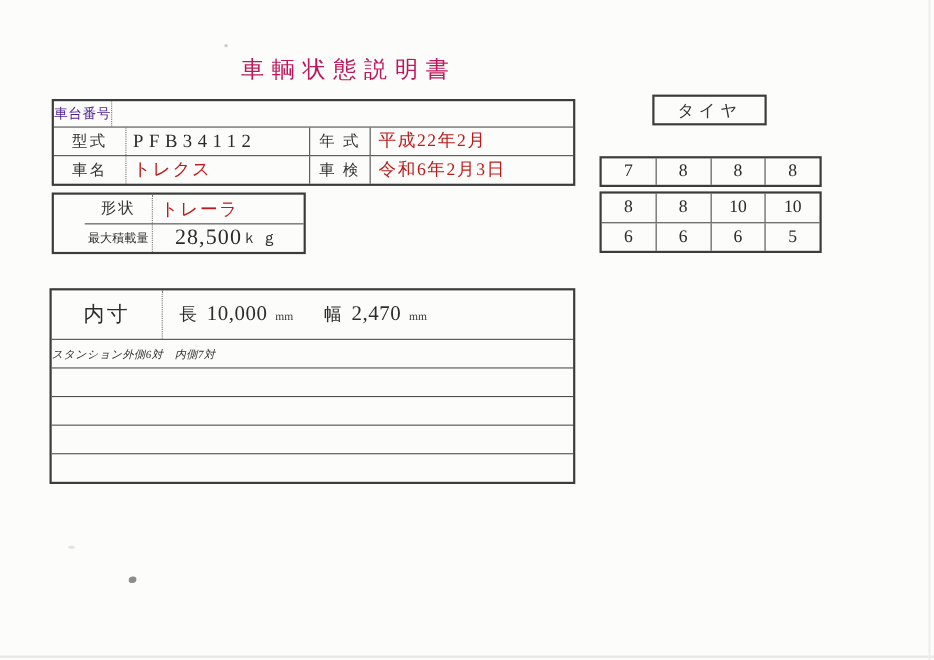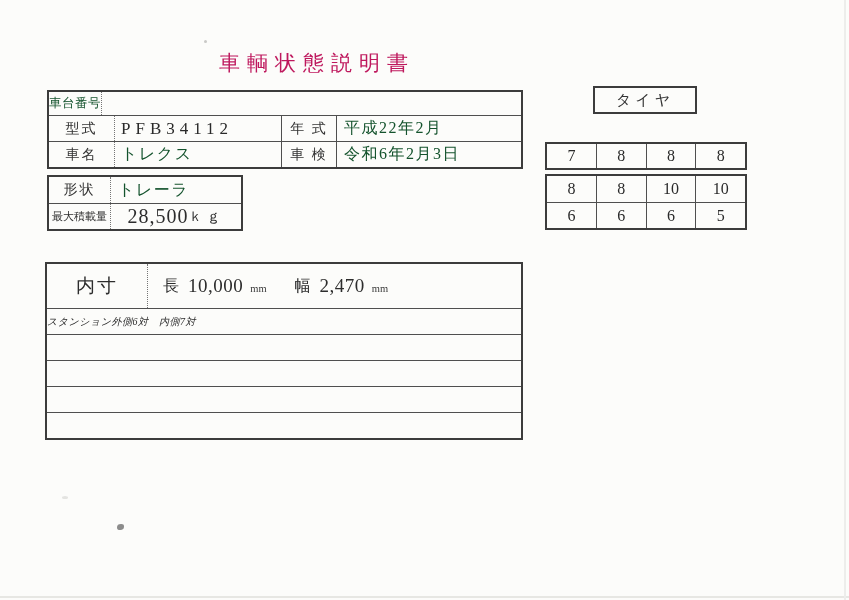--- a/index.html
+++ b/index.html
@@ -22,29 +22,29 @@
     overflow:hidden;white-space:nowrap;
   }
   .c{justify-content:center;text-align:center;}
   .br{border-right:1px solid #4f4f4f;}
   .brd{border-right:1px dotted #757575;}
   
   .vehicle{left:47px;top:90px;width:476px;}
   .vehicle .r1{height:23px;}
   .vehicle .r2,.vehicle .r3{height:26px;}
   .lbl{font-size:14px;letter-spacing:2px;color:#333;}
-  .lbl-sm{font-size:12.5px;letter-spacing:0.5px;color:#14532d;text-align:center;}
+  .lbl-sm{font-size:12.5px;letter-spacing:0.5px;color:#4c1d95;text-align:center;}
   .w-lab{width:66px;flex:0 0 66px;}
   .w-val1{width:167px;flex:0 0 167px;padding-left:6px;}
   .w-lab2{width:55px;flex:0 0 55px;}
   .flex1{flex:1;padding-left:7px;}
   .code{font-size:17px;letter-spacing:5px;color:#2a2a2a;}
-  .jval{font-size:16px;letter-spacing:1.5px;color:#14532d;}
+  .jval{font-size:16px;letter-spacing:1.5px;color:#b91c1c;}
   
-  .spec{left:47px;top:175px;width:196px;}
+  .spec{left:47px;top:175px;width:231px;padding-left:28px;}
   .spec .row{height:26px;}
   .w-slab{width:62px;flex:0 0 62px;}
   .payload-num{font-size:20px;letter-spacing:1px;}
   .payload-unit{font-size:14px;letter-spacing:4px;}
   
   .tire-hd{
     left:593px;top:86px;width:104px;height:28px;
     border:2px solid #3c3c3c;display:flex;align-items:center;justify-content:center;
     font-size:15px;letter-spacing:4px;color:#333;
   }

